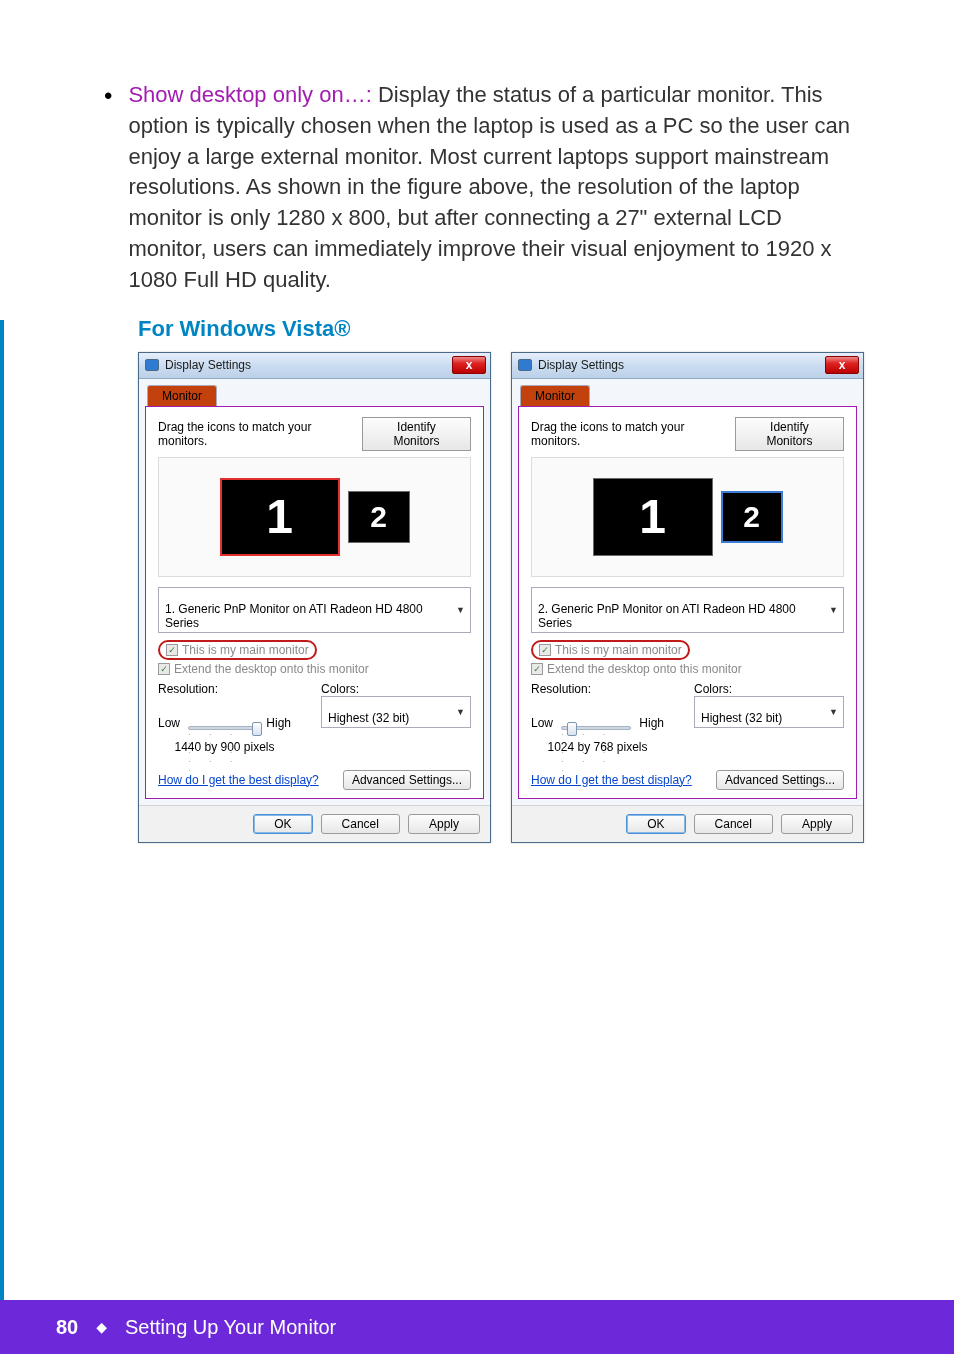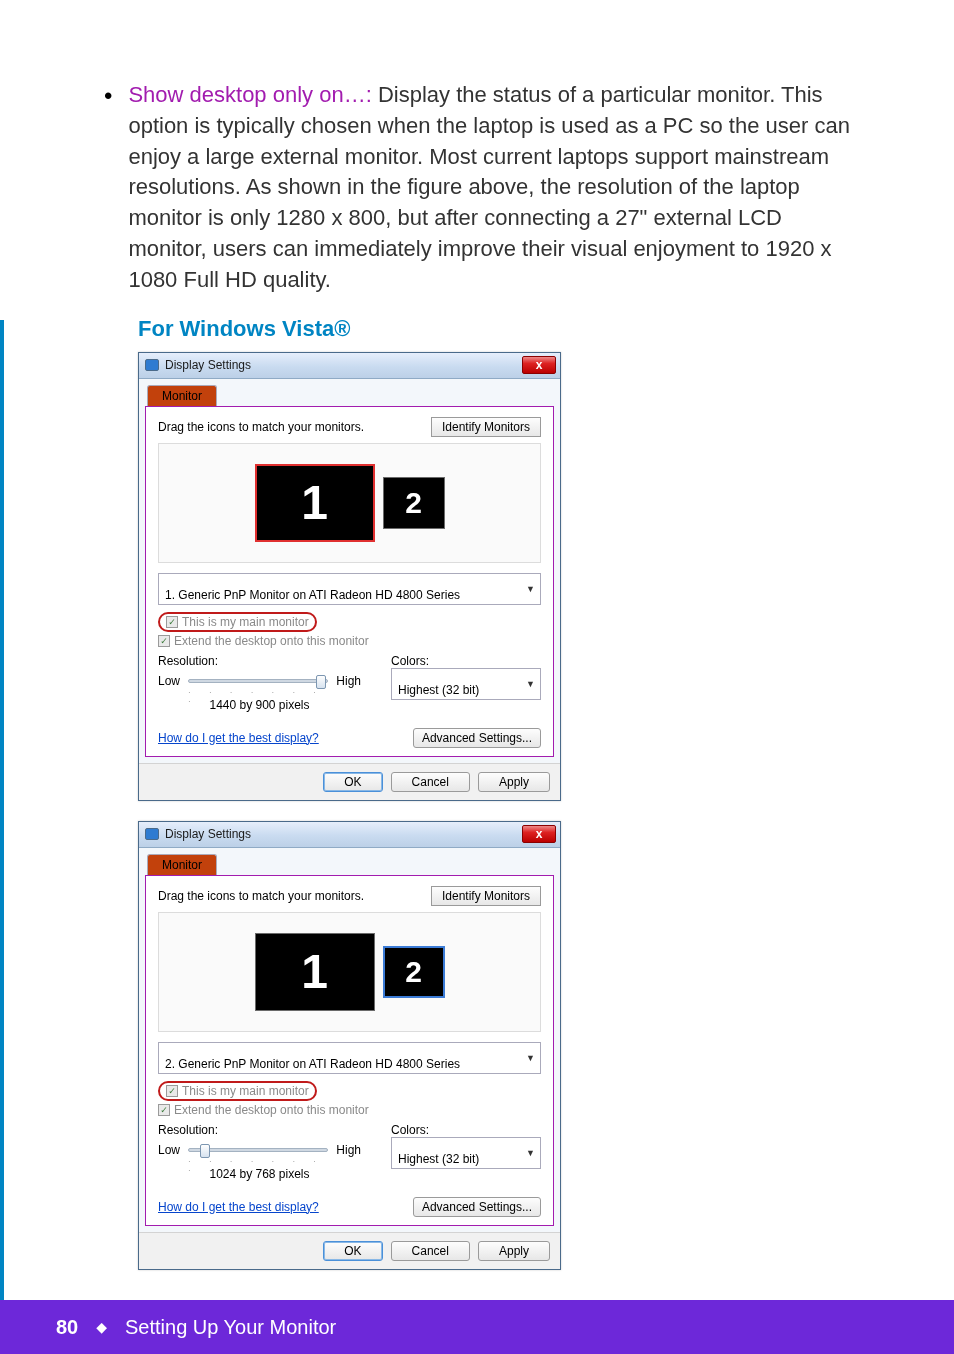--- a/index.html
+++ b/index.html
@@ -25,21 +25,21 @@
   .para-text strong { font-weight: 400; color: #a21caf; margin-top: 43px; }
   .vista-heading {
     color: #0085c3;
     font-weight: 600;
     font-size: 22px;
     margin: 4px 0 10px 48px;
   }
   .dialogs {
     margin-left: 48px;
     display: flex;
-    flex-direction: column;
+    flex-direction: row;
     gap: 20px;
   }
   .dialog {
     width: 423px;
     border: 1px solid #4a6a8a;
     box-shadow: 0 0 2px rgba(0,0,0,.2);
     background: #f3f7fb;
   }
   .titlebar {
     height: 26px;
@@ -122,21 +122,21 @@
     font-size:9px; color:#333; pointer-events:none;
   }
   .checkline { font-size:12px; color:#8a8a8a; display:flex; align-items:center; gap:4px; }
   .checkline .cb {
     width:12px;height:12px;border:1px solid #9a9a9a;background:#e9e9e9;
     display:inline-flex;align-items:center;justify-content:center;font-size:9px;color:#3a7a3a;
   }
   .circled { border:2px solid #c01a1a; border-radius:14px; padding:1px 6px; display:inline-flex; align-items:center; gap:4px; }
   .row-two { display:flex; gap:30px; margin-top:6px; }
   .res-col { flex:1; font-size:12px; }
-  .slider-row { display:flex; align-items:center; gap:8px; margin-top:6px; }
+  .slider-row { display:flex; align-items:flex-end; gap:8px; margin-top:20px; }
   .slider-track {
     flex:1; height:4px; background:#cfd8e2; border:1px solid #a4b2c1; border-radius:3px;
     position:relative;
   }
   .slider-thumb {
     position:absolute; top:-5px; width:10px;height:14px;
     background:linear-gradient(to bottom,#fefefe,#d6e2ef);
     border:1px solid #7c96b1; border-radius:2px;
   }
   .tickmarks { font-size:8px;color:#9a9a9a; letter-spacing:8px; margin:0 30px; height:8px; }

